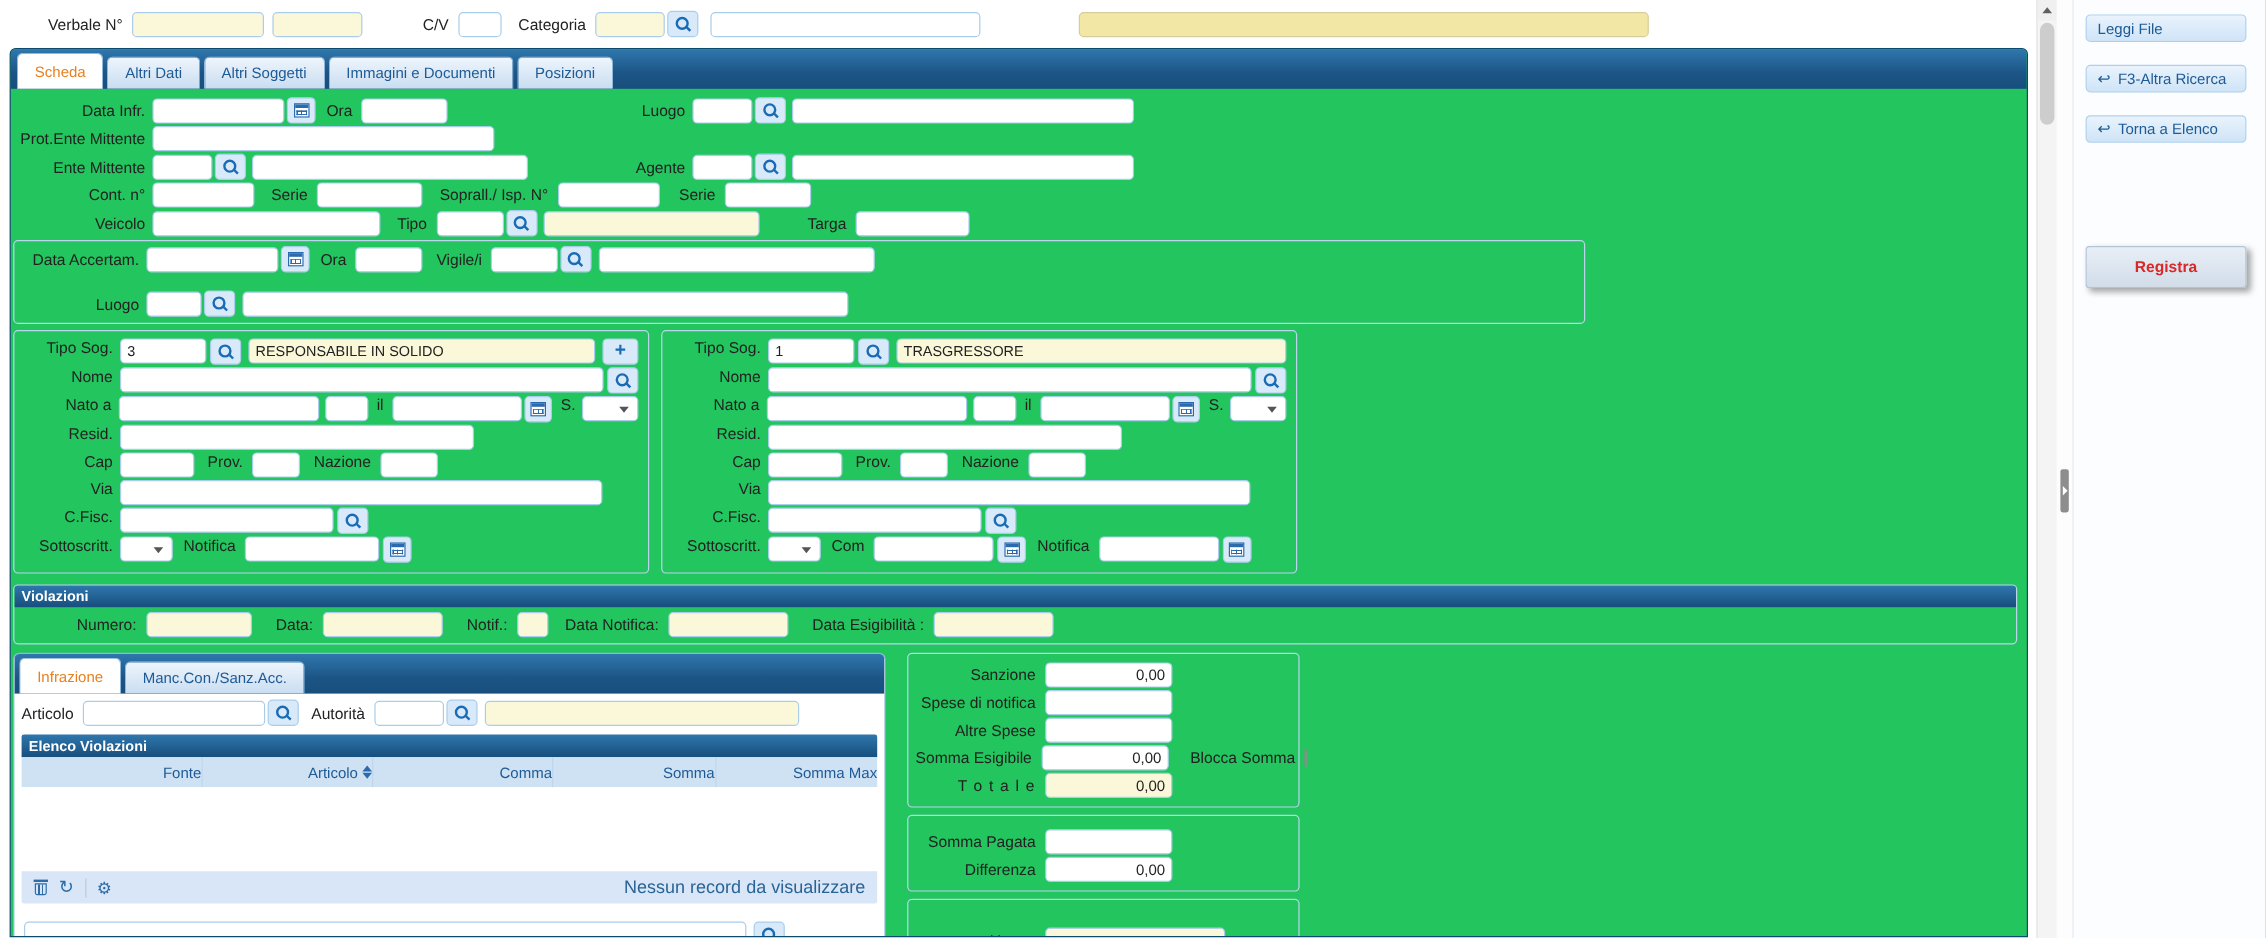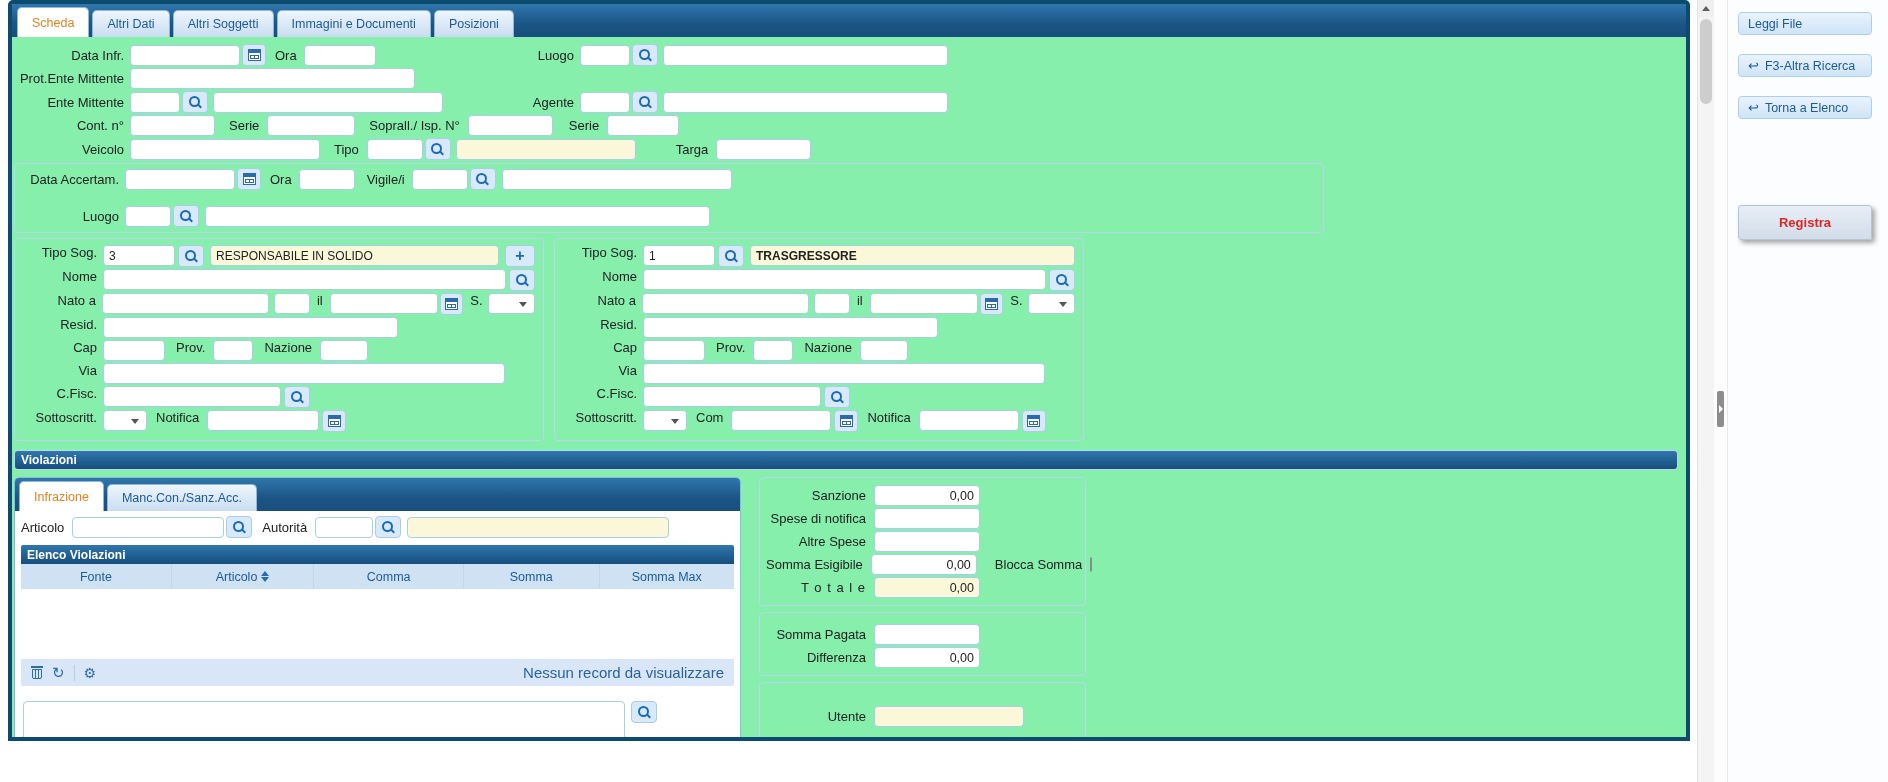--- a/index.html
+++ b/index.html
@@ -27,22 +27,22 @@
                        repeating-linear-gradient(#2a6bb0 0 1px,transparent 1px 3px)}
   .dd{width:48px;height:21px;border:1px solid #a9cdea;border-radius:4px;background:#fff;box-sizing:border-box;
       position:relative;cursor:pointer}
   .dd::after{content:"";position:absolute;right:7px;top:8px;border-left:4px solid transparent;
       border-right:4px solid transparent;border-top:5px solid #555}
 
   
   .topbar{height:40px;display:flex;align-items:center}
 
   
-  .widget{margin-left:8px;width:1682px;border:4px solid #0c4a6e;border-radius:5px 5px 0 0;height:741px;
-          box-sizing:border-box;overflow:hidden;background:#86efac}
+  .widget{margin-left:8px;width:1682px;border:1px solid #0c4a6e;border-radius:5px 5px 0 0;height:741px;
+          box-sizing:border-box;overflow:hidden;background:#22c55e}
   .nav{height:33px;background:linear-gradient(180deg,#2f77ad,#1c5585 60%,#174e7d);display:flex;
        align-items:flex-end;padding-left:5px;gap:3px}
   .tab{height:26px;padding:0 14px;display:flex;align-items:center;cursor:pointer;
        background:linear-gradient(#eef5fc,#c9ddf1);border:1px solid #8fb8da;border-bottom:none;
        border-radius:5px 5px 0 0;color:#1d5a96;font-size:12.5px;white-space:nowrap}
   .tab.active{background:#fff;color:#e8801f;height:29px}
 
   .content{padding-top:7px}
   .frow{display:flex;align-items:center;margin-bottom:2px;position:relative}
   .flbl{width:112px;text-align:right;margin-right:6px}
@@ -68,21 +68,21 @@
   
   .bottom{display:flex;margin:7px 0 0 2px;gap:18px;align-items:flex-start}
   .lwidget{width:727px;border:1px solid #8fb8da;border-radius:5px 5px 0 0;box-sizing:border-box;
            height:279px;overflow:hidden;background:#fff}
   .lwidget .nav{padding-left:4px}
   .lcontent{padding:5px 6px 0 6px}
   .vrow{display:flex;align-items:center}
   .listbar{margin-top:7px;height:19px;background:linear-gradient(180deg,#2f77ad,#174e7d);color:#fff;
            font-weight:bold;font-size:12px;display:flex;align-items:center;padding-left:6px;border-radius:2px 2px 0 0}
   .cols{display:flex;height:25px;align-items:center;background:#cfe2f4;color:#1d5a96;font-size:12.5px}
-  .col{display:flex;align-items:center;justify-content:center;gap:4px;box-sizing:border-box;height:100%}
+  .col{display:flex;align-items:center;justify-content:flex-end;gap:4px;box-sizing:border-box;height:100%}
   .col+.col{border-left:1px solid #bed7ee}
   .sort{display:inline-flex;flex-direction:column;gap:1px}
   .sort i{display:block;width:0;height:0;border-left:4px solid transparent;border-right:4px solid transparent}
   .sort .up{border-bottom:5px solid #2a6bb0}.sort .dn{border-top:5px solid #2a6bb0}
   .tbody{height:70px;background:#fff}
   .tfoot{height:27px;background:#d9e6f7;display:flex;align-items:center;padding:0 10px;gap:9px;border-radius:0 0 2px 2px}
   .tfoot .spacer{flex:1}
   .emptytxt{color:#2a6496;font-size:15px}
   .trash{position:relative;width:12px;height:13px;display:inline-block;cursor:pointer}
   .trash::before{content:"";position:absolute;left:0;top:0;width:12px;height:2px;background:#2d6da8}
@@ -117,20 +117,34 @@
   .registra{position:absolute;left:10px;top:205px;width:134px;height:35px;box-sizing:border-box;
             border:1px solid #b3c4d6;border-radius:3px;background:linear-gradient(#e8eef6,#d2dde9);
             box-shadow:3px 3px 5px rgba(0,0,0,.35);color:#da2727;font-weight:bold;font-size:13px;
             display:flex;align-items:center;justify-content:center;cursor:pointer}
 </style>
 </head>
 <body>
 
 <div class="main">
 
+  <div class="topbar">
+    <span class="lbl" style="margin-left:40px">Verbale N°</span>
+    <input class="in y" style="width: 110px; margin-left: 8px;">
+    <input class="in y" style="width: 75px; margin-left: 7px;">
+    <span class="lbl" style="margin-left:50px">C/V</span>
+    <input class="in" style="width: 36px; margin-left: 8px;">
+    <span class="lbl" style="margin-left:14px">Categoria</span>
+    <input class="in y" style="width: 58px; margin-left: 8px;">
+    <span class="sbtn" style="margin-left:2px">
+        <i class="mag"></i>
+      </span>
+    <input class="in" style="width: 225px; margin-left: 10px;">
+    <input class="in gold" style="width: 475px; margin-left: 82px;">
+  </div>
 
   <div class="widget">
     <div class="nav">
       <div class="tab active">
           <span>Scheda</span>
         </div>
       <div class="tab">
           <span>Altri Dati</span>
         </div>
       <div class="tab">
@@ -303,21 +317,21 @@
           </div>
         </div>
 
         <div class="subj">
           <div class="srow">
             <span class="lbl slbl">Tipo Sog.</span>
             <input class="in" style="width: 72px;" value="1">
             <span class="sbtn" style="margin-left:3px">
                 <i class="mag"></i>
               </span>
-            <input class="in y" style="flex: 1 1 0%; margin-left: 6px; font-weight: bold;" value="TRASGRESSORE">
+            <input class="in y" style="flex: 1 1 0%; margin-left: 6px;" value="TRASGRESSORE">
           </div>
           <div class="srow">
             <span class="lbl slbl">Nome</span>
             <input class="in" style="flex: 1 1 0%;">
             <span class="sbtn" style="margin-left:3px">
                 <i class="mag"></i>
               </span>
           </div>
           <div class="srow">
             <span class="lbl slbl">Nato a</span>
@@ -368,20 +382,32 @@
                 <i class="cal"></i>
               </span>
           </div>
         </div>
       </div>
 
       <div class="ing">
         <div class="bluebar">
             <span>Violazioni</span>
           </div>
+        <div class="ingrow">
+          <span class="lbl" style="margin-left:46px">Numero:</span>
+          <input class="in y" style="width: 88px; margin-left: 8px;">
+          <span class="lbl" style="margin-left:20px">Data:</span>
+          <input class="in y" style="width: 100px; margin-left: 8px;">
+          <span class="lbl" style="margin-left:20px">Notif.:</span>
+          <input class="in y" style="width: 26px; margin-left: 8px;">
+          <span class="lbl" style="margin-left:14px">Data Notifica:</span>
+          <input class="in y" style="width: 100px; margin-left: 8px;">
+          <span class="lbl" style="margin-left:20px">Data Esigibilità :</span>
+          <input class="in y" style="width: 100px; margin-left: 8px;">
+        </div>
       </div>
 
       <div class="bottom">
 
         <div class="lwidget">
           <div class="nav">
             <div class="tab active">
                 <span>Infrazione</span>
               </div>
             <div class="tab">

